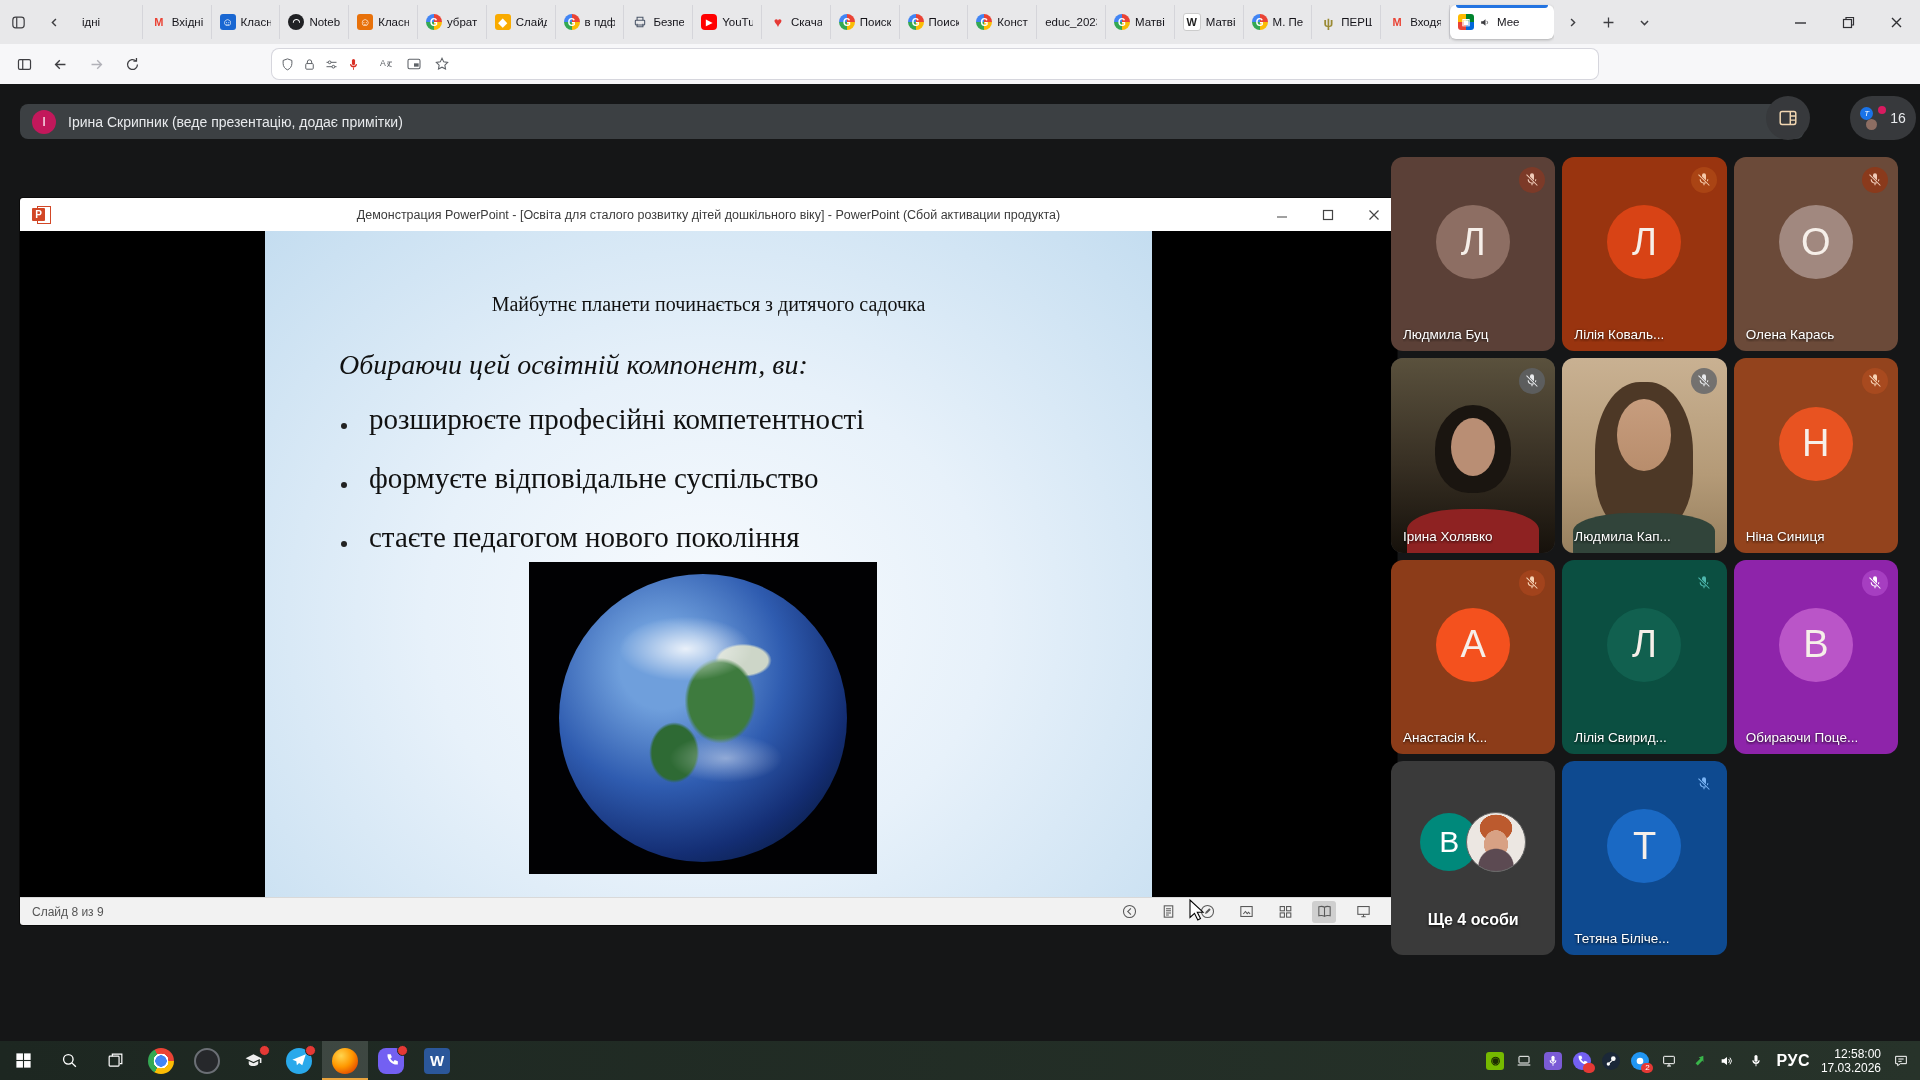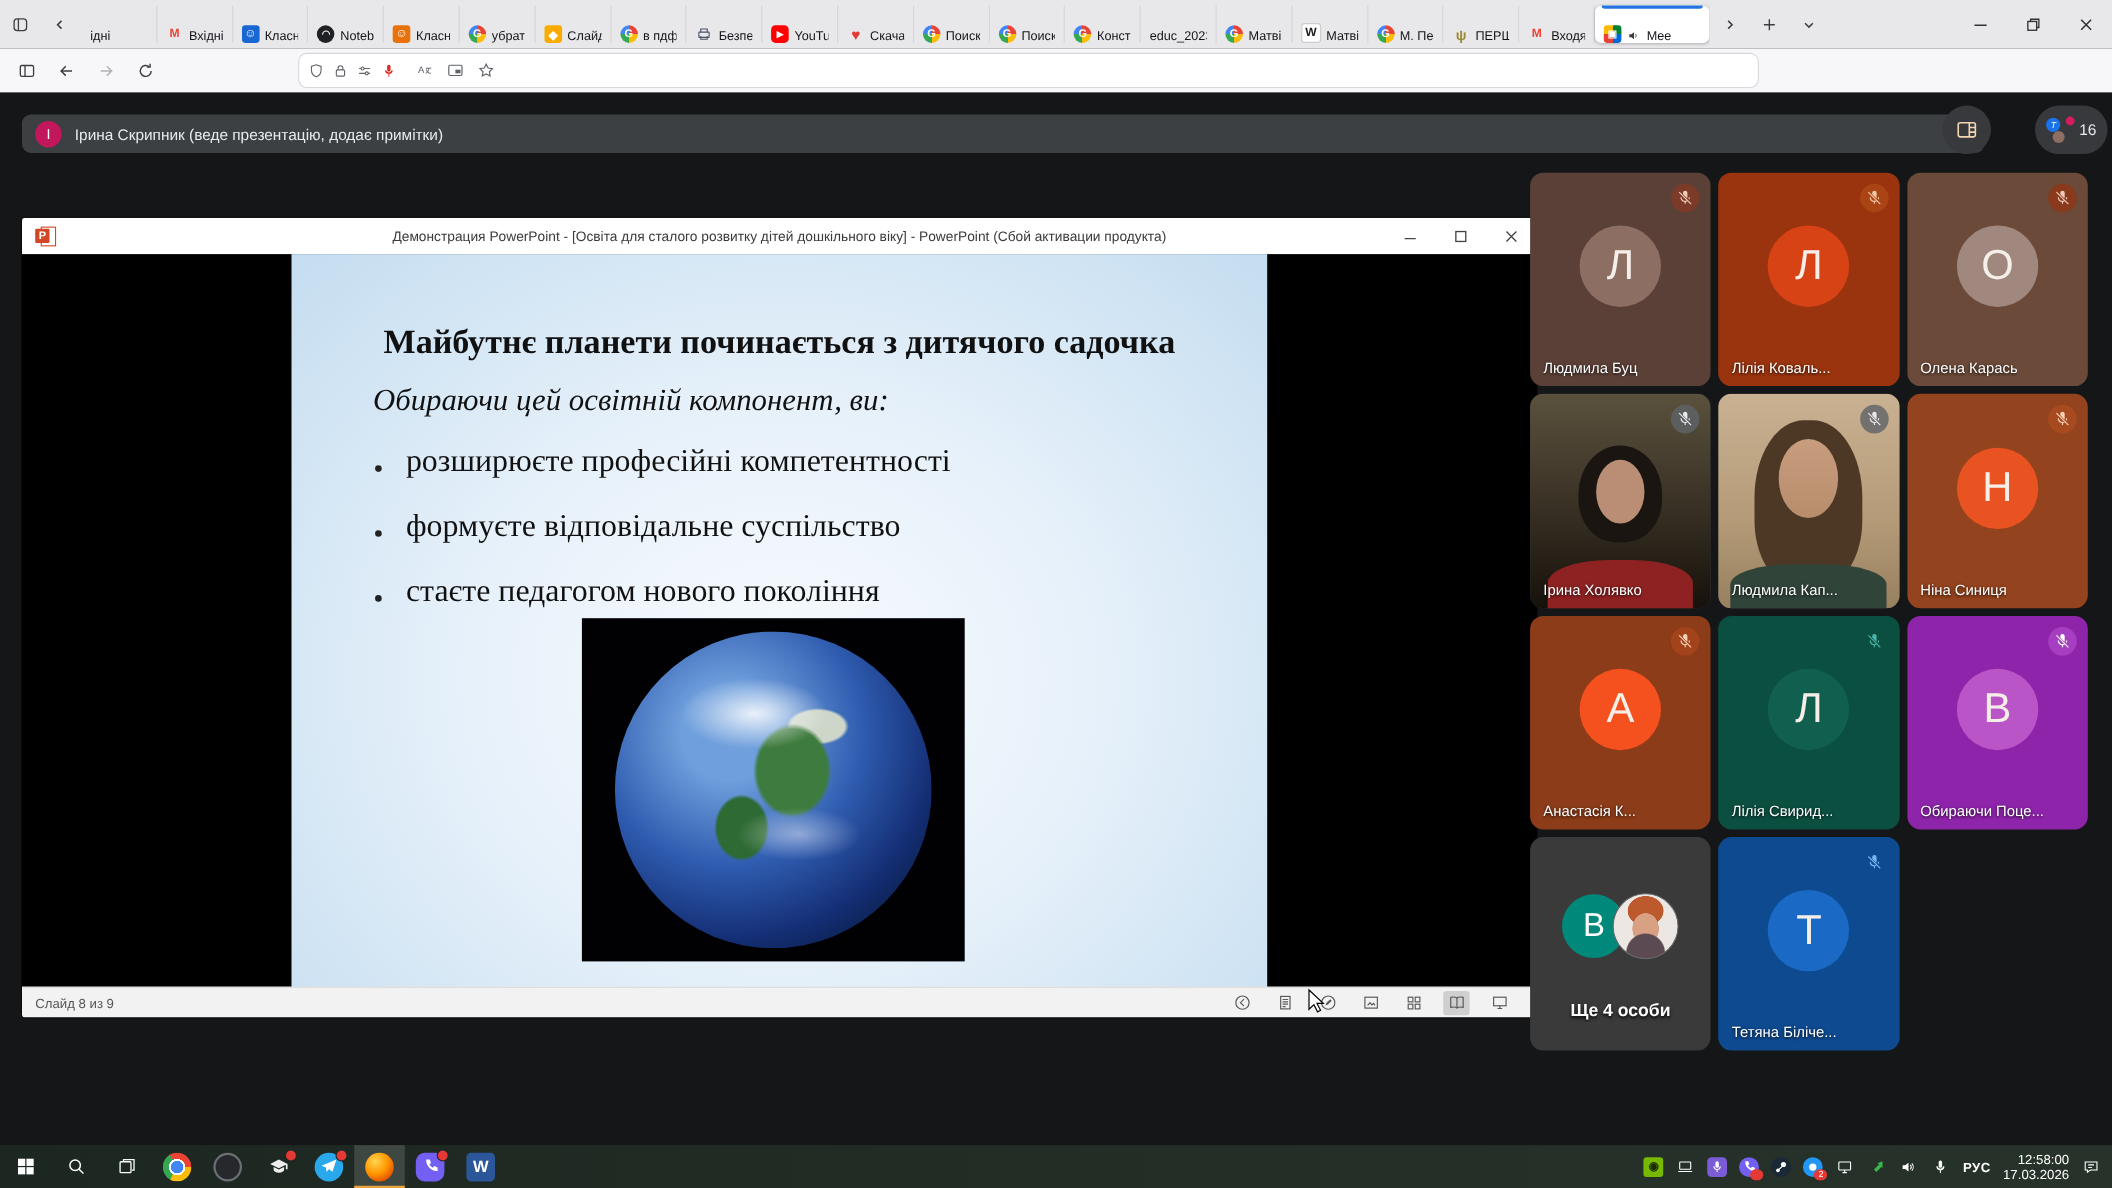--- a/index.html
+++ b/index.html
@@ -3,21 +3,21 @@
 <meta charset="utf-8">
 <style>
   html,body{margin:0;padding:0;background:#000;font-family:"Liberation Sans",sans-serif;}
   #stage{position:relative;width:1920px;height:1080px;overflow:hidden;background:#161718;}
   svg{display:block}
   
   .tabbar{position:absolute;left:0;top:0;width:1920px;height:44px;background:#e8e8ea;display:flex;align-items:center;}
   .strip-btn{width:34px;height:34px;margin:0 1px;border-radius:6px;display:flex;align-items:center;justify-content:center;color:#3e3e42;flex:none;}
   .strip-btn svg{width:17px;height:17px}
   #tabs{display:flex;align-items:center;height:44px;width:1480px;flex:none;overflow:hidden;margin-left:2px;}
-  .tab{position:relative;display:flex;align-items:flex-end;gap:5px;height:34px;padding:0 8px;flex:1 1 64px;min-width:0;border-radius:6px;color:#15141a;font-size:11.5px;}
+  .tab{position:relative;display:flex;align-items:center;gap:5px;height:34px;padding:0 8px;flex:1 1 64px;min-width:0;border-radius:6px;color:#15141a;font-size:11.5px;}
   .tab:not(.active){border-right:1px solid #d5d5da;border-radius:0;}
   .tab .lbl{white-space:nowrap;overflow:hidden;min-width:0;}
   .tab.active{background:#fff;flex:0 0 88px;box-shadow:0 1px 3px rgba(0,0,0,.25);}
   .tab.active::before{content:"";position:absolute;left:6px;right:6px;top:0;height:3px;border-radius:0 0 3px 3px;background:#2374e1;}
   .fav{width:16px;height:16px;border-radius:3px;display:inline-flex;align-items:center;justify-content:center;font-size:11px;font-weight:bold;flex:none;}
   .fv-gmail{color:#ea4335;background:transparent}
   .fv-google{background:conic-gradient(#ea4335 0 25%,#fbbc05 0 50%,#34a853 0 75%,#4285f4 0);color:#fff;border-radius:50%;font-size:10px}
   .fv-clblue{background:#1967d2;color:#fff}
   .fv-clorange{background:#e8710a;color:#fff}
   .fv-nblm{background:#202124;color:#fff;border-radius:50%;font-size:9px}
@@ -61,21 +61,21 @@
   
   .ppwin{position:absolute;left:20px;top:114px;width:1377px;height:727px;background:#000;border-radius:3px;overflow:hidden;box-shadow:0 0 0 1px #0a0a0a;}
   .pp-titlebar{position:absolute;left:0;top:0;width:100%;height:33px;background:#fff;display:flex;align-items:center;}
   .pp-logo{width:20px;height:20px;margin-left:12px;position:relative;flex:none;}
   .pp-logo .pg{position:absolute;right:1px;top:1px;width:12px;height:16px;background:#fff;border:1px solid #d24726;}
   .pp-logo .pp{position:absolute;left:0;top:3px;width:13px;height:13px;background:#d24726;color:#fff;font-size:10px;font-weight:bold;display:flex;align-items:center;justify-content:center;border-radius:1px;}
   .pp-title{position:absolute;left:0;right:0;text-align:center;font-size:12.5px;color:#3b3b3b;white-space:nowrap;}
   .pp-ctl{margin-left:auto;display:flex;height:33px;z-index:2;}
   .pp-ctl>div{width:46px;height:33px;display:flex;align-items:center;justify-content:center;color:#444;}
   .slide{position:absolute;left:245px;top:33px;width:887px;height:667px;background:radial-gradient(ellipse at 50% 58%, #f8fbfe 0%, #e7f1fa 45%, #c4ddf0 100%);font-family:"Liberation Serif",serif;color:#111;}
-  .sl-title{position:absolute;left:0;width:100%;top:62px;text-align:center;font-weight:bold;font-size:31px;}
+  .sl-title{position:absolute;left:0;width:100%;top:62px;text-align:center;font-weight:normal;font-size:20px;}
   .sl-sub{position:absolute;left:74px;top:118px;font-style:italic;font-size:28px;}
   .sl-bullets{position:absolute;left:68px;top:172px;}
   .sl-b{position:relative;padding-left:36px;margin-bottom:26px;font-size:29px;}
   .sl-b::before{content:"";position:absolute;left:8px;top:20px;width:6px;height:6px;border-radius:50%;background:#222;}
   .earth{position:absolute;left:264px;top:331px;width:348px;height:312px;background:#010103;display:flex;align-items:center;justify-content:center;}
   .globe{width:288px;height:288px;border-radius:50%;background:
     radial-gradient(ellipse 33% 16% at 44% 26%, rgba(255,255,255,.85), transparent 70%),
     radial-gradient(ellipse 28% 12% at 58% 64%, rgba(255,255,255,.45), transparent 70%),
     radial-gradient(ellipse 20% 24% at 56% 44%, #3e7b3e 0 55%, transparent 62%),
     radial-gradient(ellipse 14% 17% at 40% 62%, #2e6a34 0 55%, transparent 62%),
@@ -153,21 +153,21 @@
   .dotbadge{position:absolute;top:4px;right:6px;width:9px;height:9px;border-radius:50%;background:#e53935;border:1px solid #1d2721;}
   .tray{margin-left:auto;display:flex;align-items:center;gap:11px;padding-right:10px;color:#fff;}
   .trayico{position:relative;width:18px;height:18px;display:flex;align-items:center;justify-content:center;flex:none;}
   .trayico svg{width:16px;height:16px}
   .t-nvidia{background:#76b900;border-radius:3px;color:#1c2b00;font-size:11px;font-weight:bold;}
   .t-purple{background:#7b5bd6;border-radius:4px;}
   .t-viber{background:#7360f2;border-radius:50%;}
   .t-steam{background:#1b2838;border-radius:50%;}
   .t-blue{background:#2196f3;border-radius:50%;}
   .numbadge{position:absolute;bottom:-3px;right:-4px;min-width:10px;height:10px;border-radius:5px;background:#e53935;color:#fff;font-size:8px;line-height:10px;text-align:center;padding:0 1px;}
-  .lang{font-size:12px;font-weight:bold;letter-spacing:.5px;text-align:right;}
+  .lang{font-size:16px;font-weight:bold;letter-spacing:.5px;text-align:right;}
   .clock{text-align:right;font-size:12px;line-height:14px;}
 </style>
 </head>
 <body>
 
 <div id="stage">
 
   <div class="tabbar">
     <div class="strip-btn">
         <svg viewBox="0 0 24 24" fill="none" stroke="currentColor" stroke-width="1.7">

